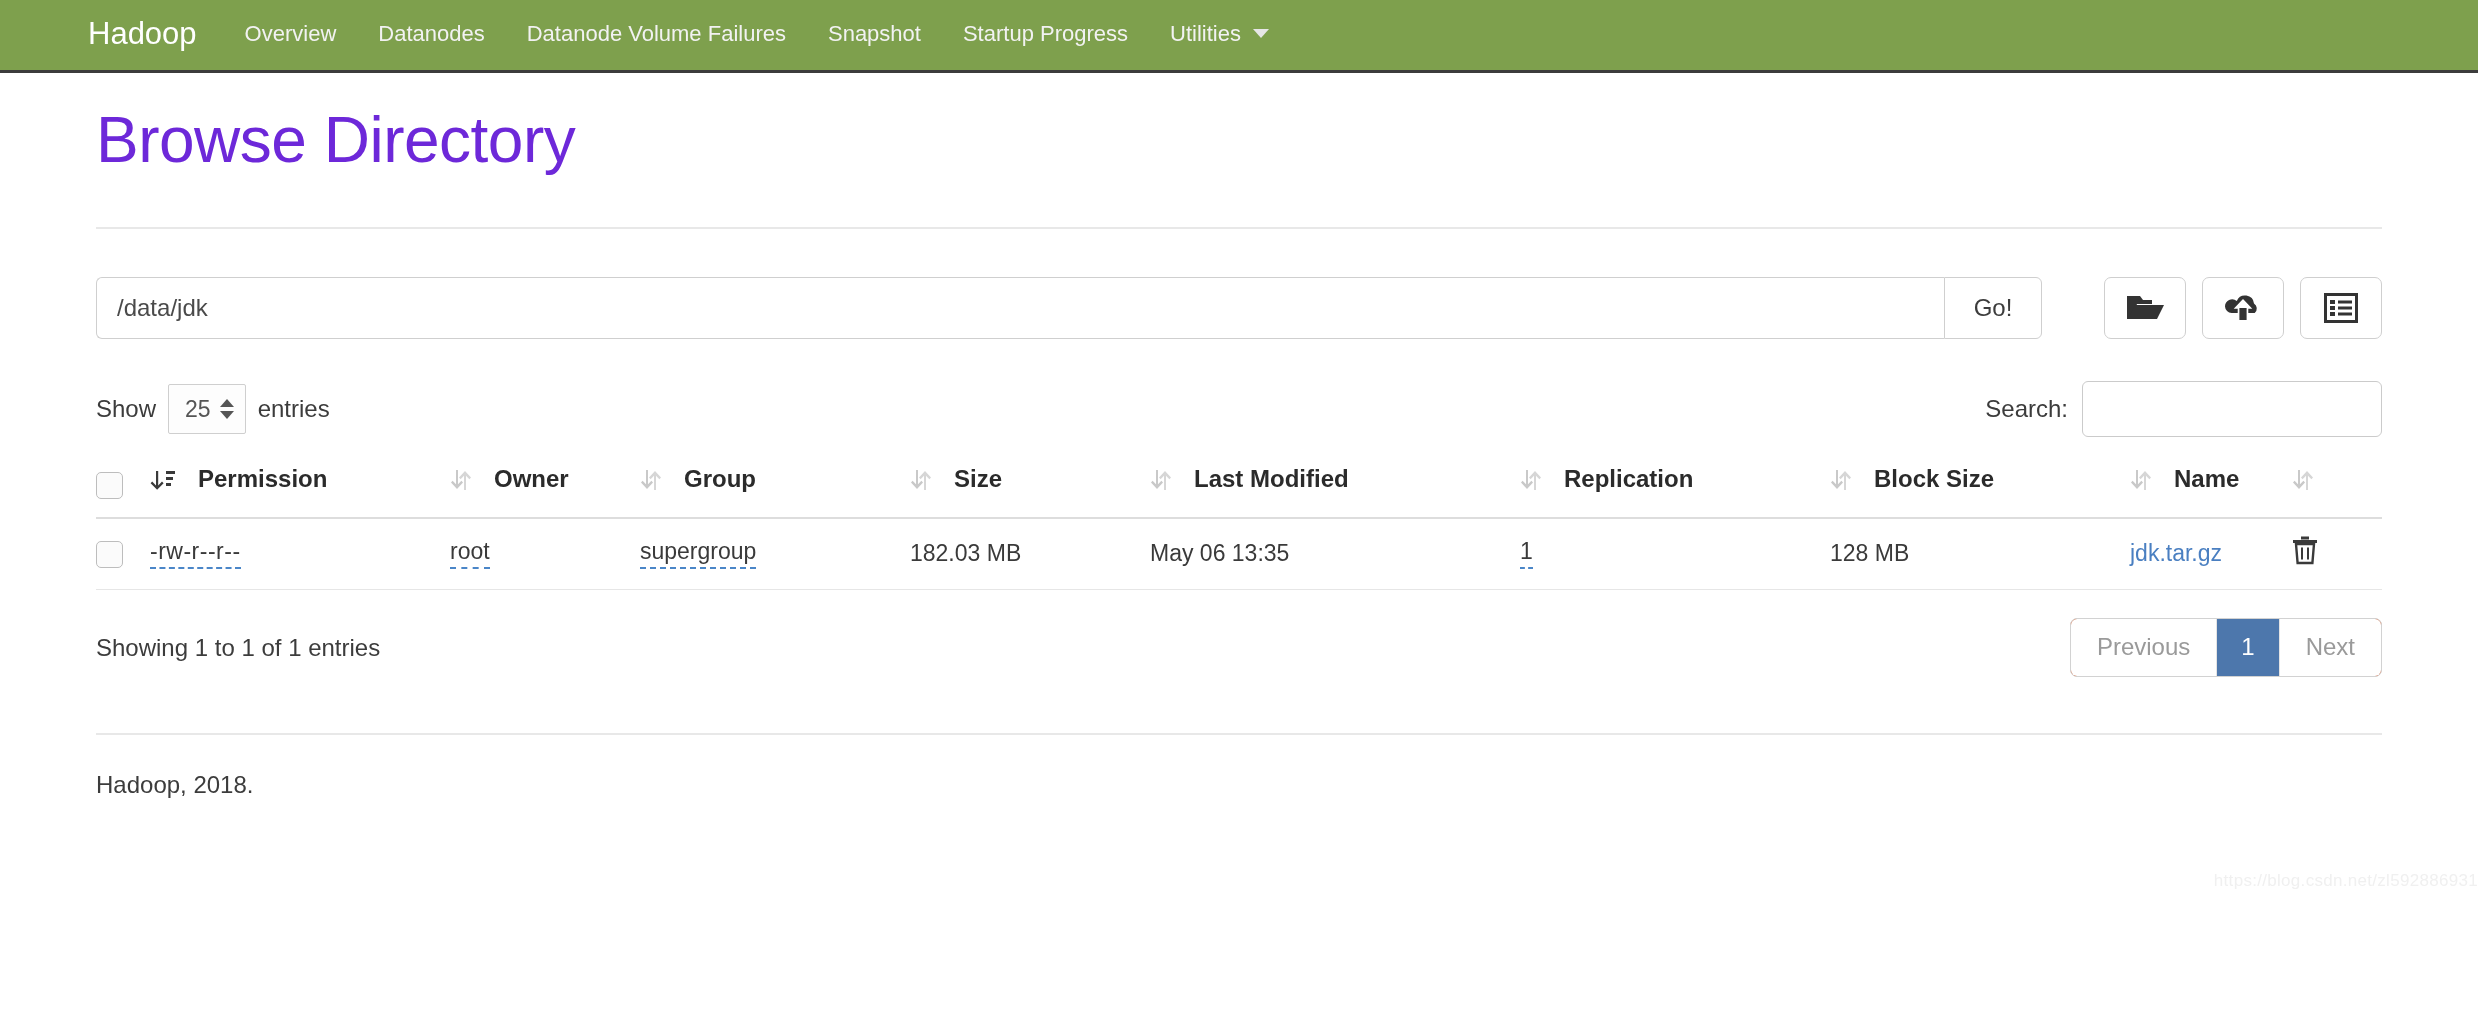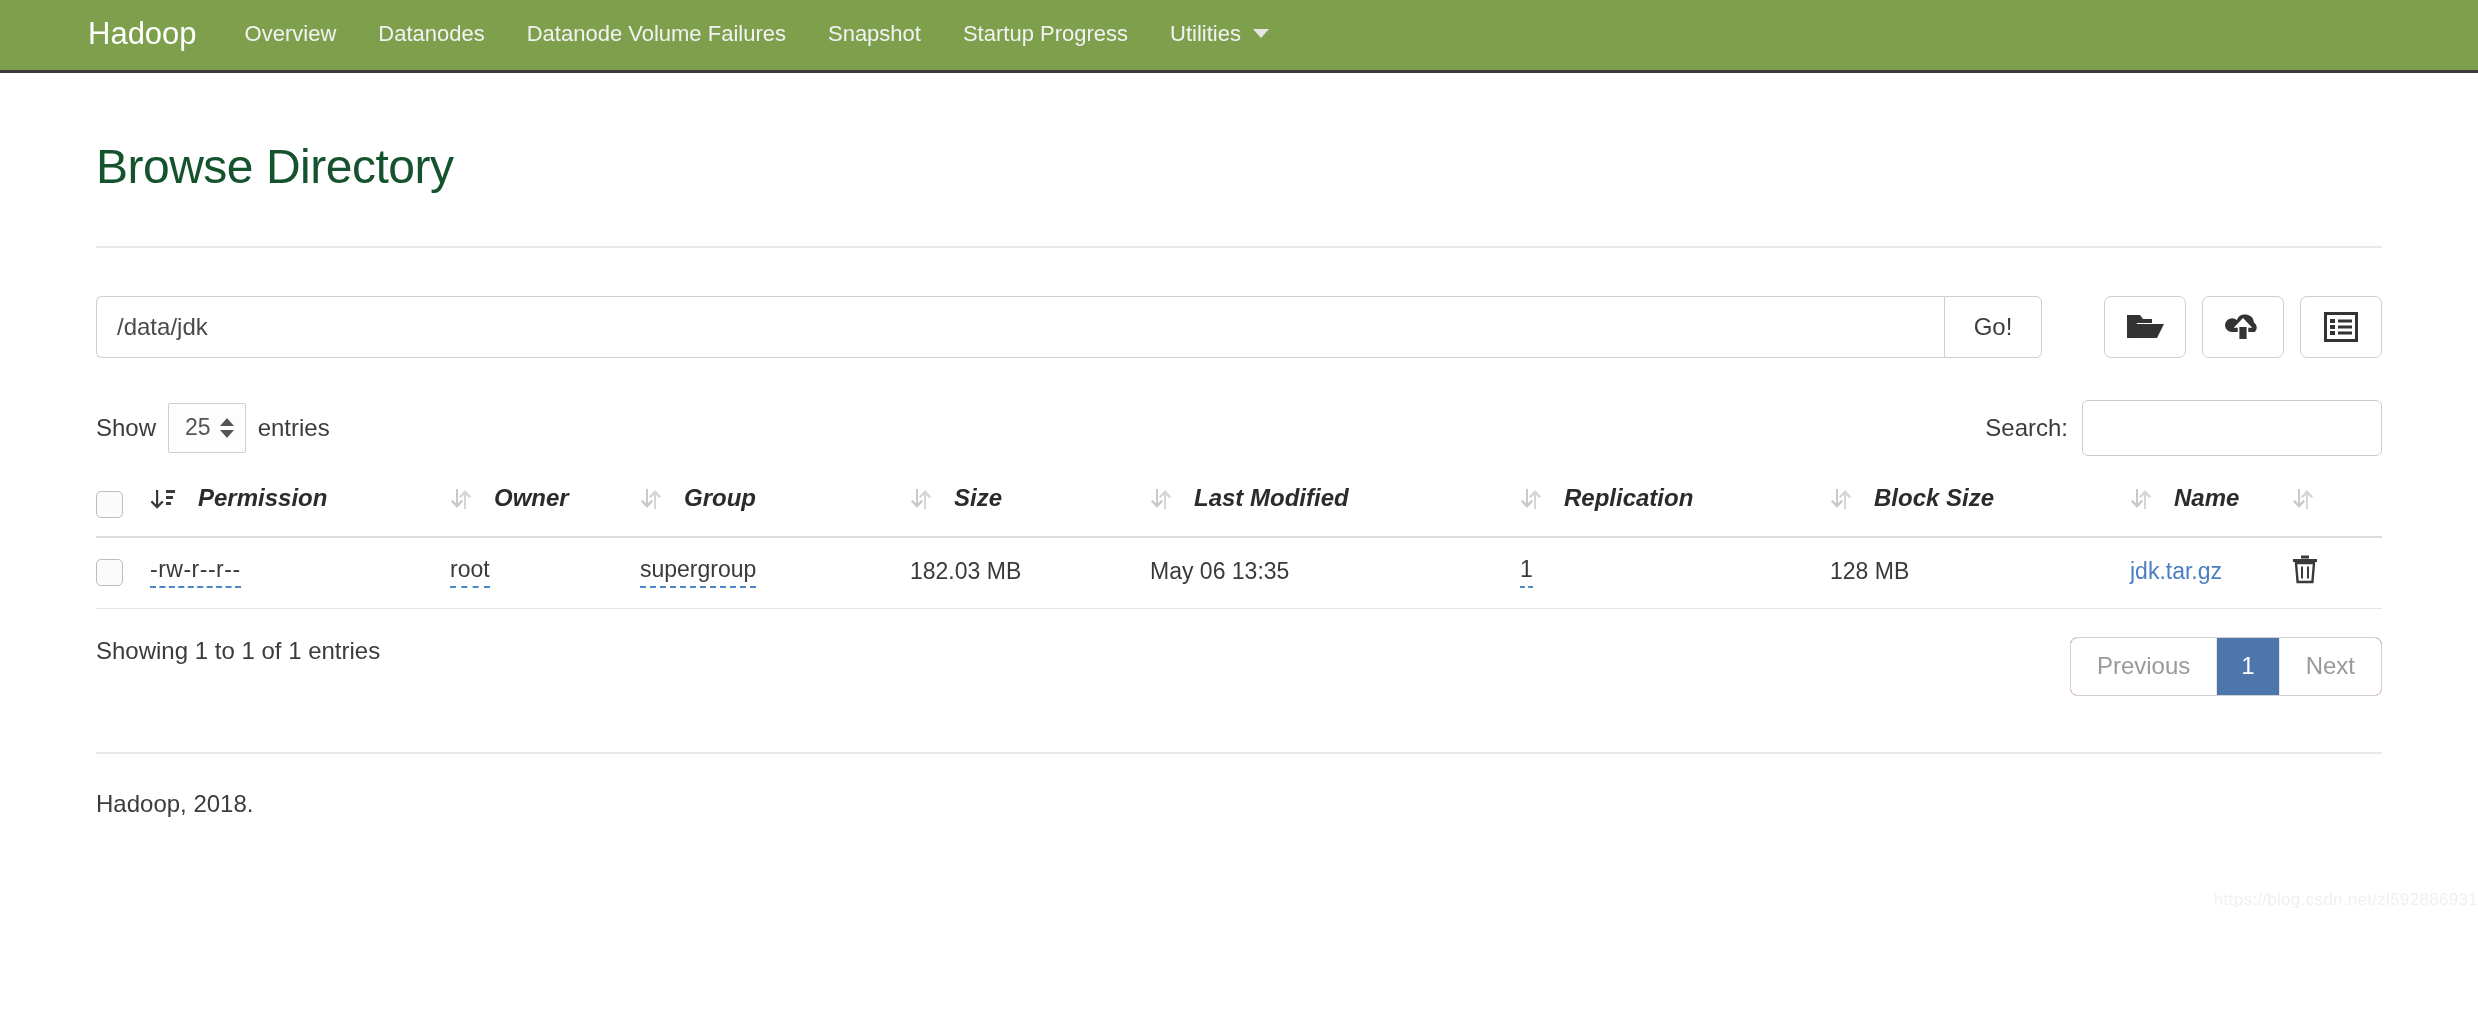--- a/index.html
+++ b/index.html
@@ -54,24 +54,24 @@
     vertical-align: middle;
   }
 
   
   .container {
     padding: 0 96px;
     position: relative;
   }
 
   .page-title {
-    font-size: 48px;
+    font-size: 64px;
     font-weight: 400;
-    color: #14532d;
-    margin: 68px 0 0 0;
+    color: #6d28d9;
+    margin: 32px 0 0 0;
     letter-spacing: -0.5px;
     line-height: 1.1;
   }
   .title-rule {
     border: 0;
     border-top: 2px solid #e8e8e8;
     margin: 52px 0 0 0;
   }
 
   
@@ -205,21 +205,20 @@
   table.files th {
     text-align: left;
     font-size: 24px;
     font-weight: bold;
     color: #2b2b2b;
     padding: 10px 0 18px 0;
     border-bottom: 2px solid #dddddd;
     white-space: nowrap;
     vertical-align: bottom;
     cursor: pointer;
-    font-style: italic;
   }
   table.files td {
     font-size: 23px;
     color: #3a3a3a;
     padding: 16px 0 18px 0;
     border-bottom: 1px solid #e6e6e6;
     white-space: nowrap;
     vertical-align: middle;
   }
   .th-inner { display: inline-flex; align-items: flex-end; }
@@ -267,20 +266,21 @@
     border: 0;
     padding: 0;
     cursor: pointer;
     line-height: 0;
     display: inline-block;
   }
 
   
   .table-footer {
     display: flex;
+    align-items: center;
     justify-content: space-between;
     margin-top: 28px;
     gap: 46px;
   }
   .info-text {
     font-size: 24px;
     color: #3c3c3c;
   }
   .pagination {
     display: flex;

